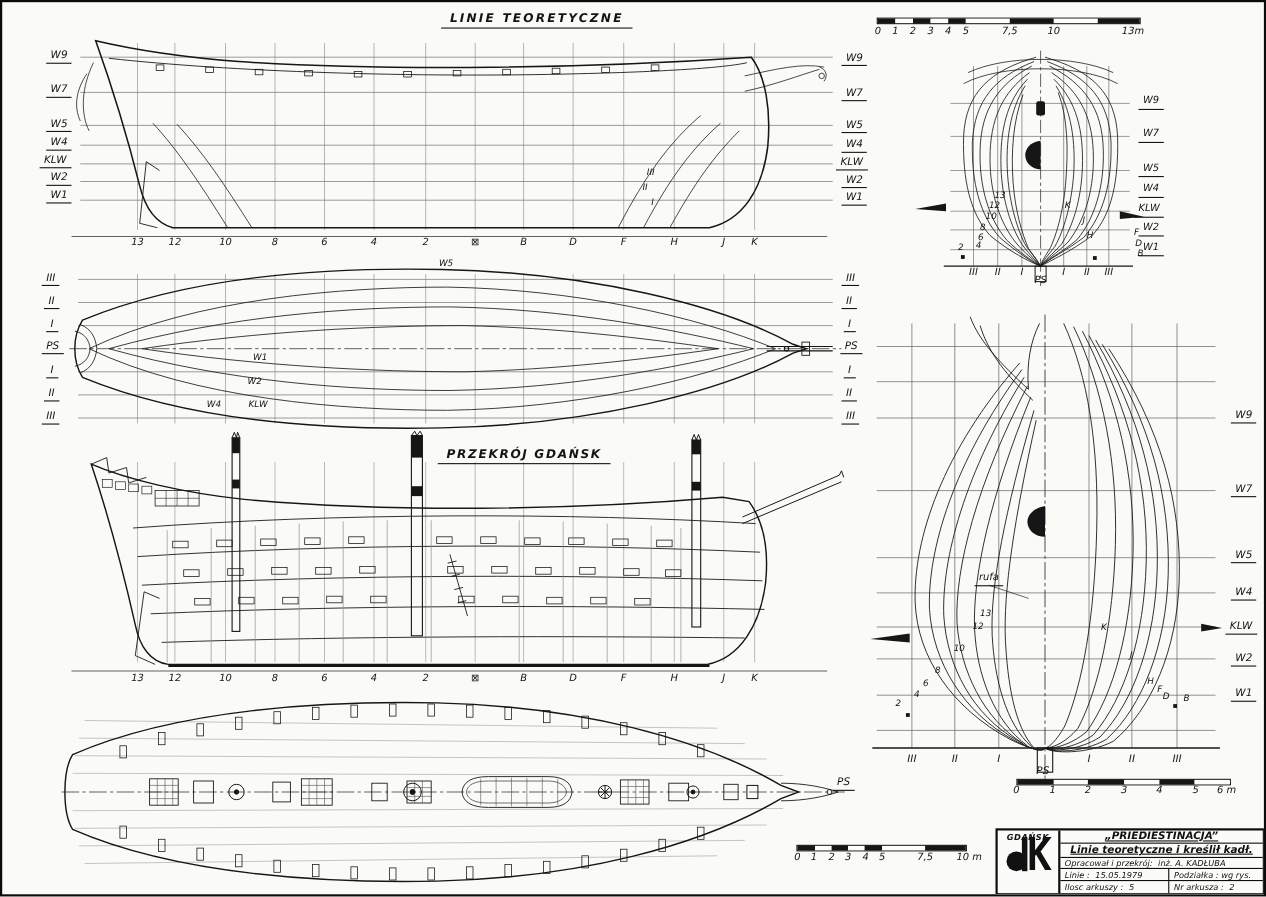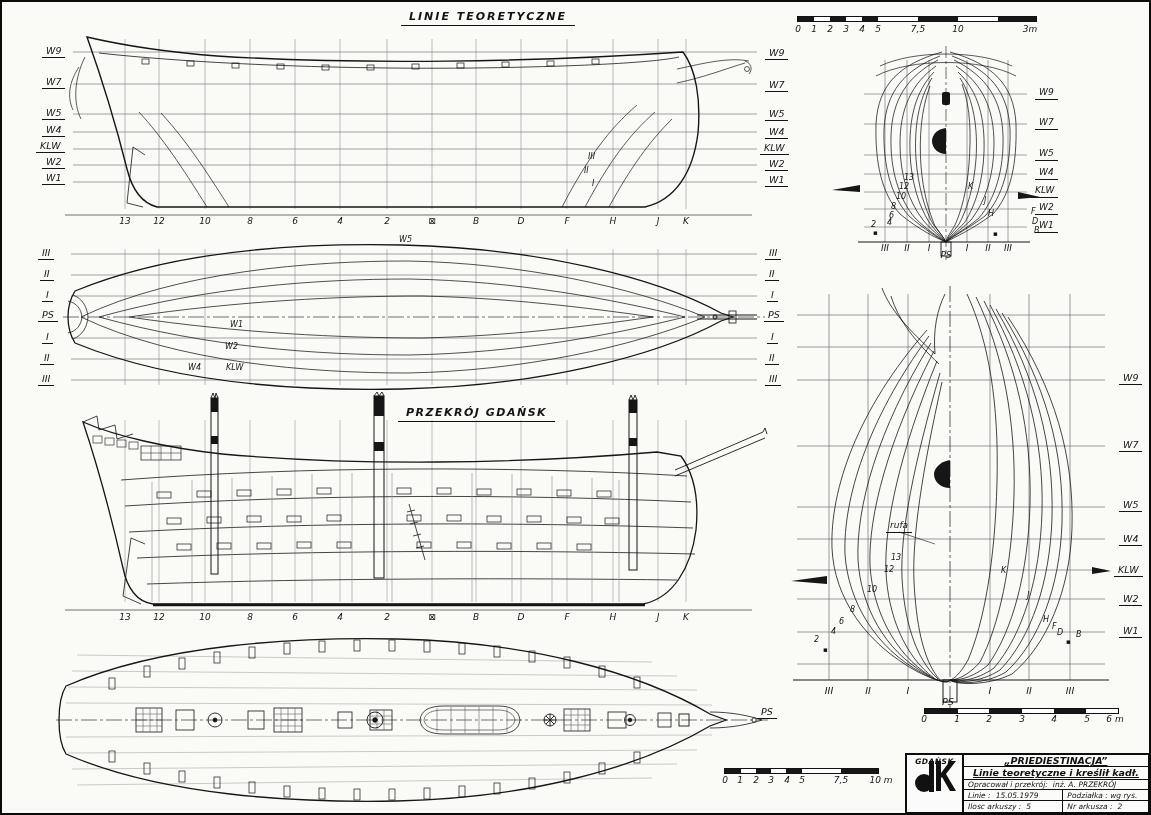--- a/index.html
+++ b/index.html
@@ -637,21 +637,21 @@
       <i class="sb-b" style="width:38px"></i>
   </div>
   <span class="lb c s9" style="left:796px;top:23px">0</span>
   <span class="lb c s9" style="left:812px;top:23px">1</span>
   <span class="lb c s9" style="left:828px;top:23px">2</span>
   <span class="lb c s9" style="left:844px;top:23px">3</span>
   <span class="lb c s9" style="left:860px;top:23px">4</span>
   <span class="lb c s9" style="left:876px;top:23px">5</span>
   <span class="lb c s9" style="left:916px;top:23px">7,5</span>
   <span class="lb c s9" style="left:956px;top:23px">10</span>
-  <span class="lb c s9" style="left:1028px;top:23px">3m</span>
+  <span class="lb c s9" style="left:1028px;top:23px">13m</span>
 
   <div class="scalebar" style="left:722px;top:766px;width:155px">
     <i class="sb-b" style="width:16px"></i>
       <i class="sb-w" style="width:15px"></i>
       <i class="sb-b" style="width:16px"></i>
       <i class="sb-w" style="width:15px"></i>
       <i class="sb-b" style="width:16px"></i>
       <i class="sb-w" style="width:39px"></i>
       <i class="sb-b" style="width:38px"></i>
   </div>
@@ -687,21 +687,21 @@
         <rect x="17" y="4" width="5" height="31" fill="#111"></rect>
         <path d="M24,4 h5 v12 l9,-12 h6 l-10,13 10,17 h-6 l-8,-14 -1,1 v13 h-5 z" fill="#111"></path>
       </svg>
       <span id="tb-city">GDAŃSK</span>
     </div>
     <div id="tb-rows">
       <div class="tb-row" id="tb-name">„PRIEDIESTINACJA”</div>
       <div class="tb-row" id="tb-title">Linie teoretyczne i kreślił kadł.</div>
       <div class="tb-row" id="tb-author">
         <span>Opracował i przekrój:</span>
-        <span>inż. A. PRZEKRÓJ</span>
+        <span>inż. A. KADŁUBA</span>
       </div>
       <div class="tb-row tb-split">
         <div class="tb-cell l">
           <span>Linie :</span>
           <span>15.05.1979</span>
         </div>
         <div class="tb-cell r">
           <span>Podziałka : wg rys.</span>
         </div>
       </div>

